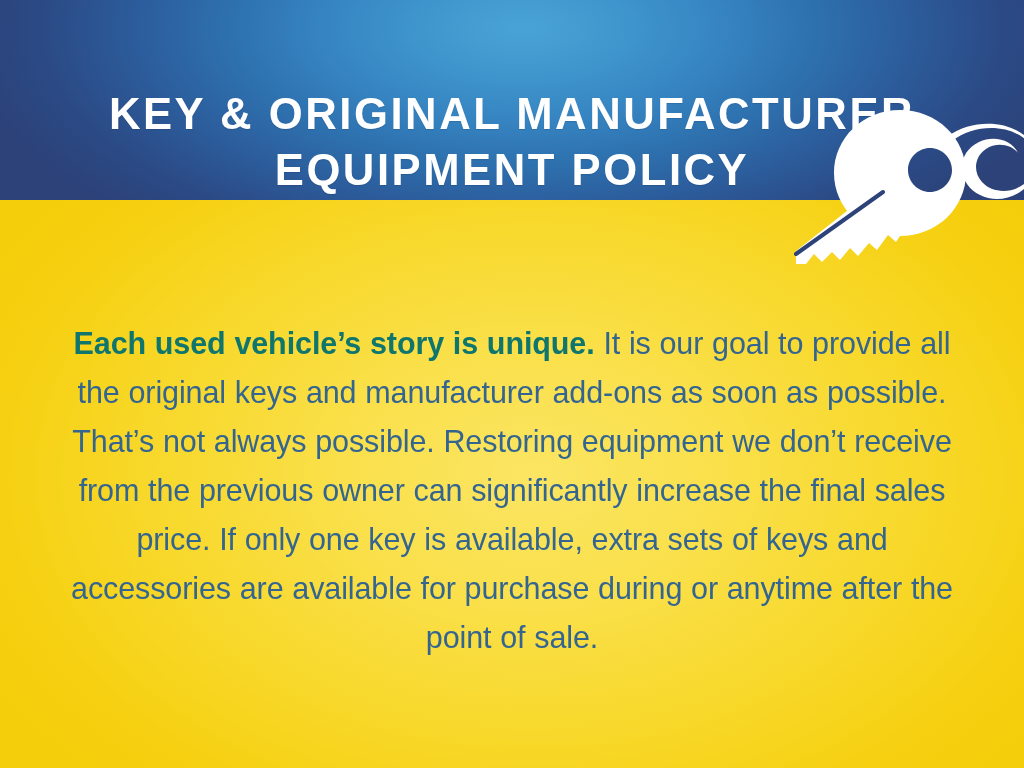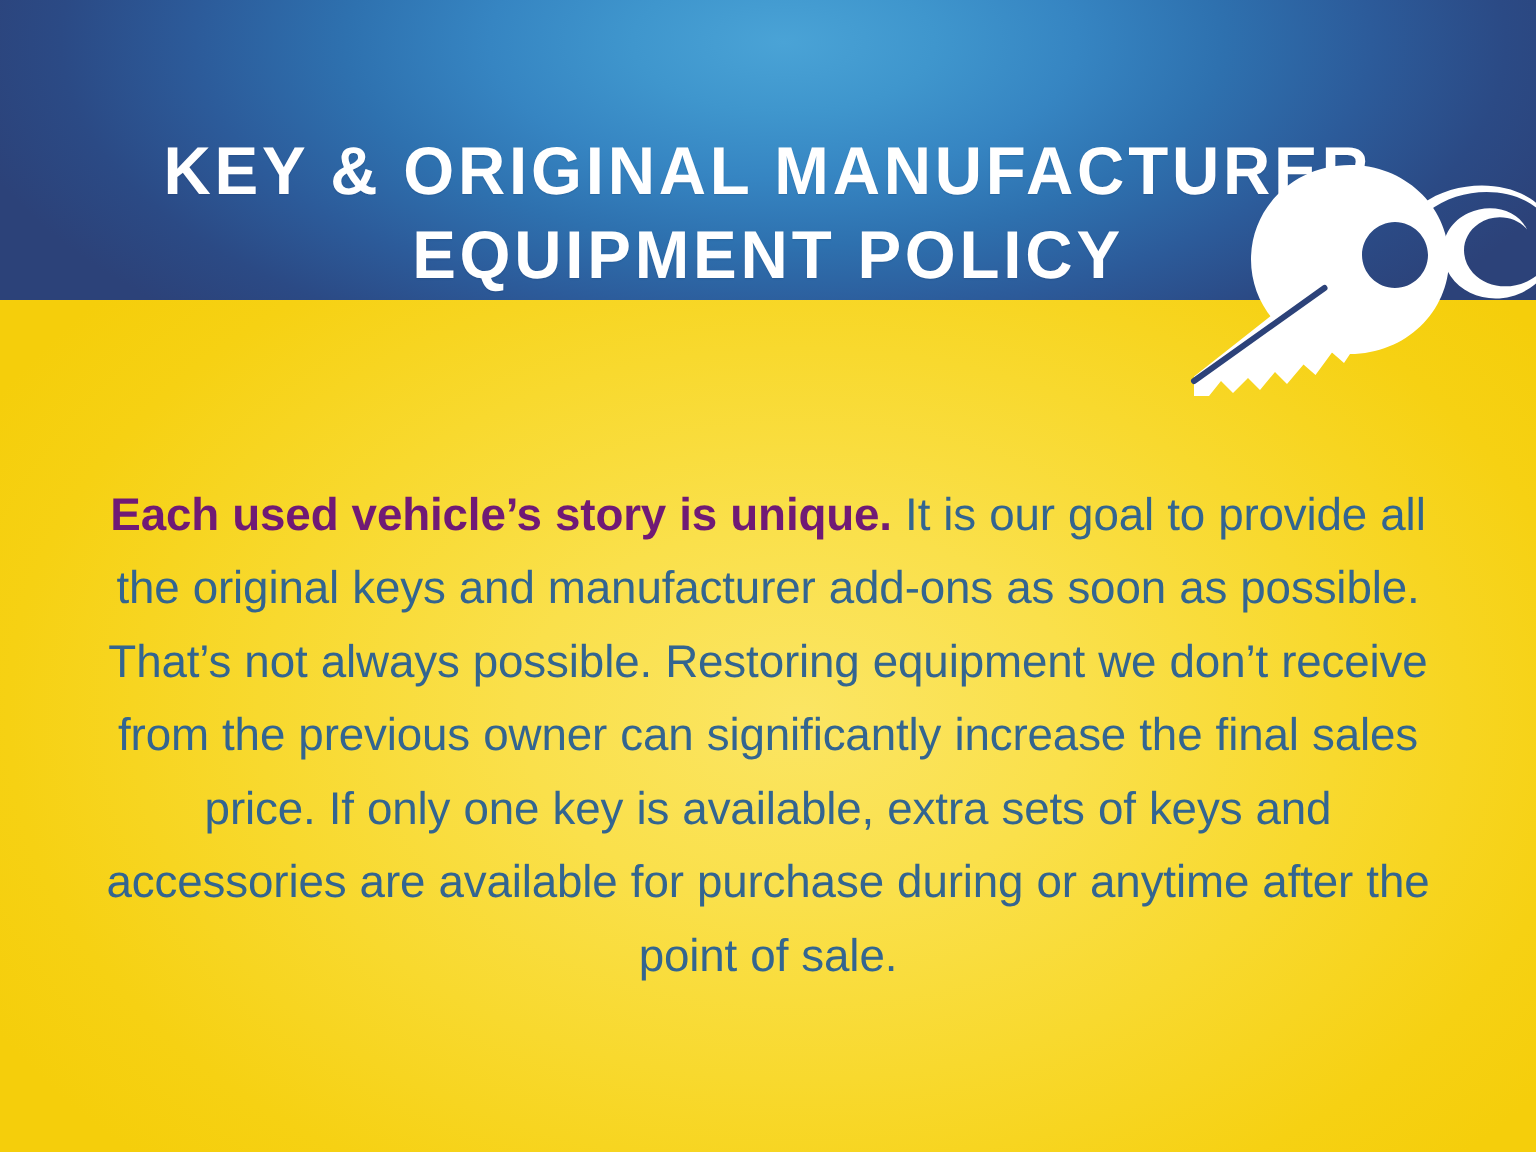--- a/index.html
+++ b/index.html
@@ -99,21 +99,21 @@
     color: #336590;
     font-family: "Liberation Sans", sans-serif;
     font-size: 30.5px;
     line-height: 49px;
     font-weight: normal;
     letter-spacing: -0.1px;
     word-spacing: 0.4px;
   }
   #body-copy .lead {
     font-weight: bold;
-    color: #701a75;
+    color: #0f766e;
   }
 </style>
 </head>
 <body>
 
 <div id="slide">
 
   <div id="body-panel"></div>
 
   <div id="header-band">

